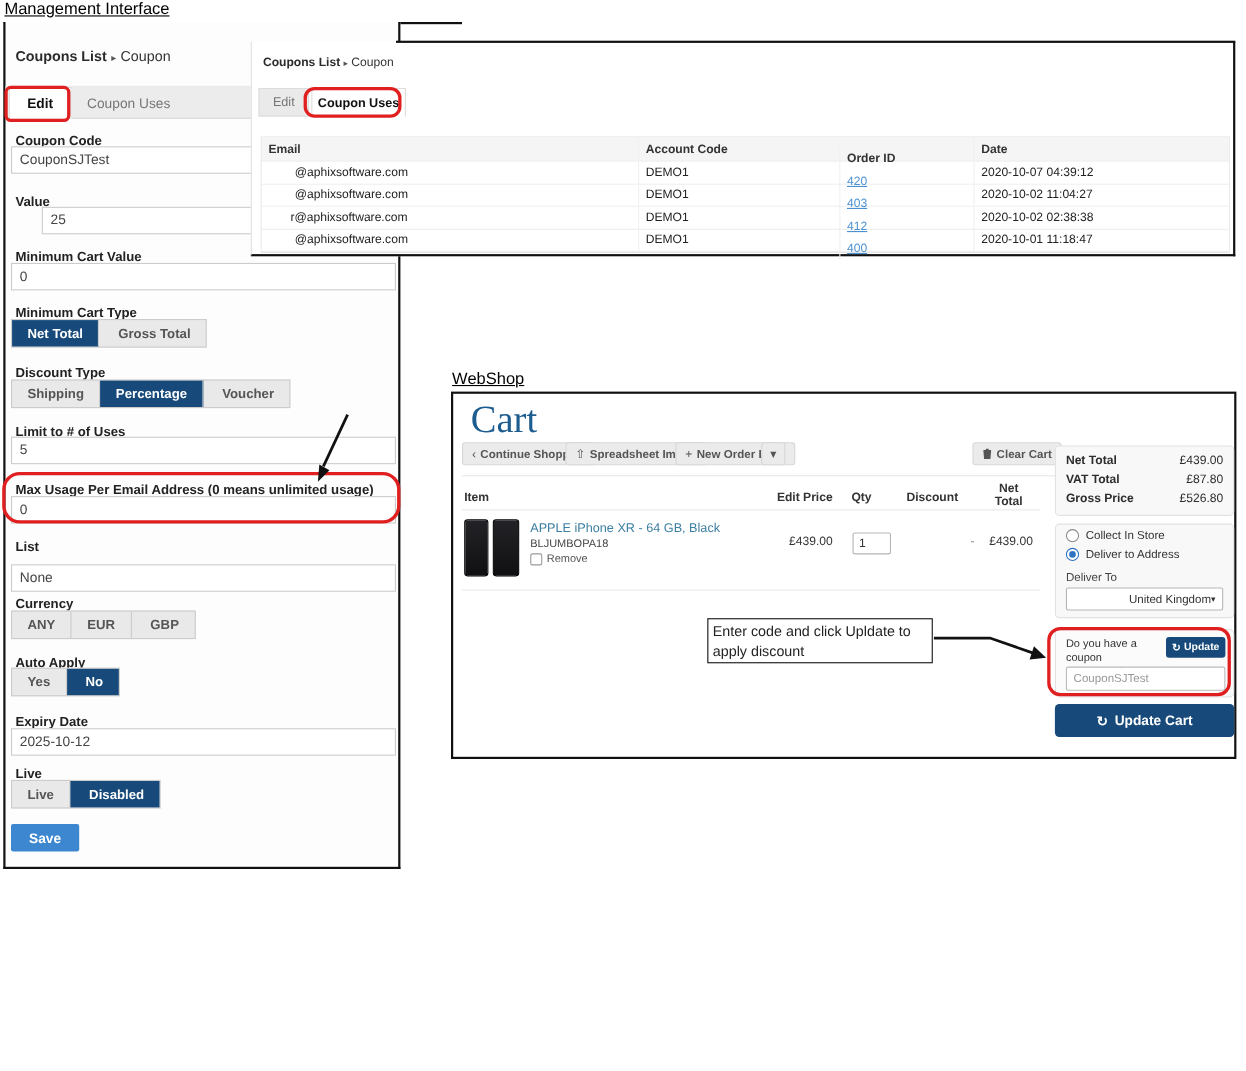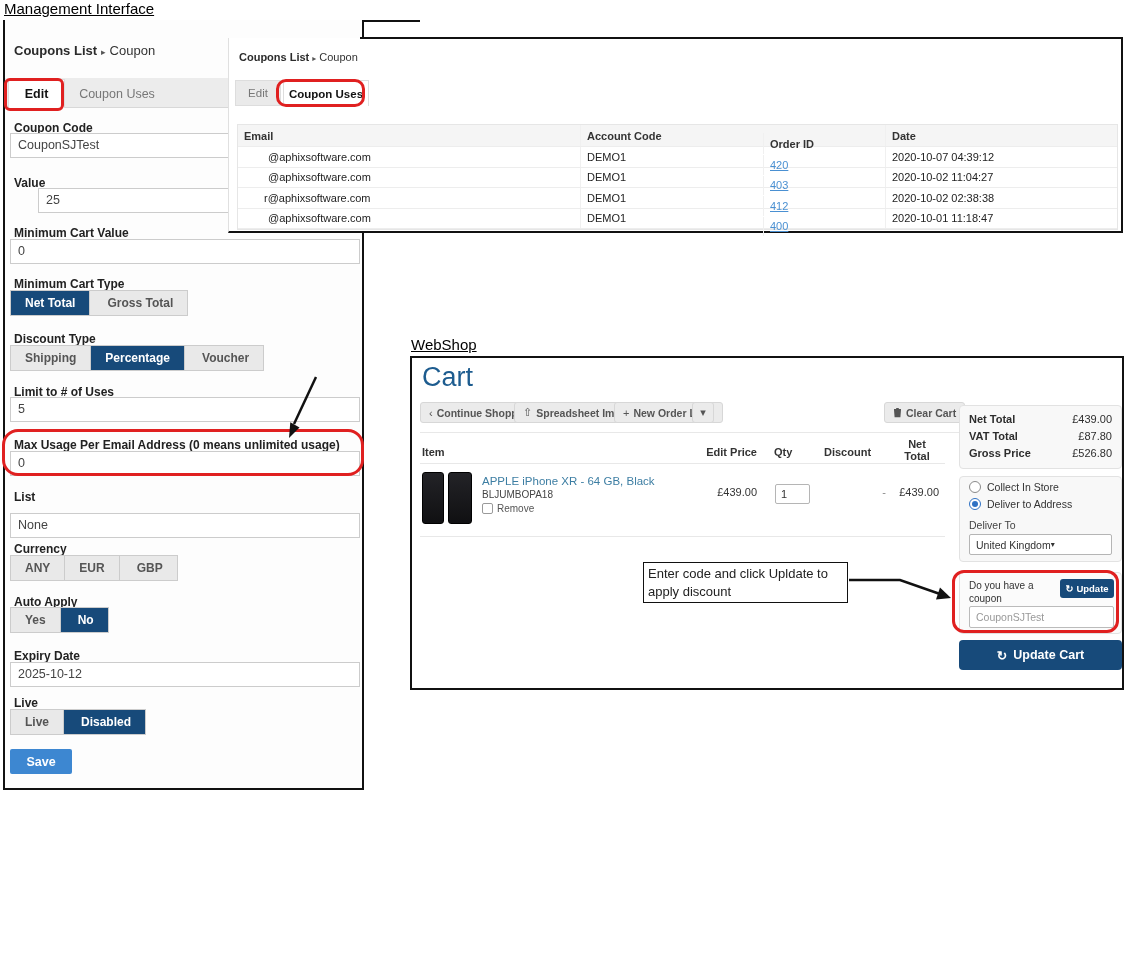--- a/index.html
+++ b/index.html
@@ -47,21 +47,21 @@
   .urow:not(.head) .uc.c-email { padding-left:30px; }
   .uc.c-acct { width:183px; }
   .uc.c-order { width:122px;margin-top:16px; }
   .uc.c-date { flex:1; }
   .order-link { color:#4a90d2; text-decoration:underline; }
 
   
   #panel-shop { position:absolute; left:410px; top:356px; width:714px; height:334px; background:#fff;
     border:2px solid #111; z-index:1; }
   .shop-rel { position:absolute; }
-  #cart-heading { left:10px; top:4px; font-size:27px; color:#1d5c8f; }
+  #cart-heading { left:16px; top:4px; font-size:35px; color:#1d5c8f;font-family:Liberation Serif, serif; }
   .tbtn { position:absolute; height:21px; background:#ebebeb; border:1px solid #d7d7d7; border-radius:3px;
     display:flex; align-items:center; padding:0 8px; font-size:10.5px; font-weight:bold; color:#555; gap:4px; }
   .tbtn .g { font-size:11px; font-weight:normal; }
   .shead { position:absolute; font-size:11px; font-weight:bold; color:#333; }
   #shop-divider1 { position:absolute; left:8px; top:74px; width:698px; height:1px; background:#e8e8e8; }
   #shop-divider2 { position:absolute; left:8px; top:105px; width:525px; height:1px; background:#e8e8e8; }
   #shop-divider3 { position:absolute; left:8px; top:178px; width:525px; height:1px; background:#e8e8e8; }
   .phone { position:absolute; top:114px; height:52px; background:linear-gradient(180deg,#232327,#101012);
     border-radius:3px; border:1px solid #000; }
   .prod-link { position:absolute; left:70px; top:117px; font-size:11.5px; color:#3d7ea3; }
@@ -74,21 +74,21 @@
     border:1px solid #b5b5b5; border-radius:2px; font-size:11px; color:#333; line-height:18px; padding-left:5px; }
   .side-box { position:absolute; left:547px; width:163px; background:#f8f8f8; border:1px solid #e2e2e2; border-radius:4px; }
   .tot-row { display:flex; justify-content:space-between; padding:2.5px 9px; font-size:11px; color:#2d2d2d; }
   .tot-row .tl { font-weight:bold; }
   .radio-row { display:flex; align-items:center; gap:6px; font-size:10.5px; color:#333; padding:4px 9px 1px; }
   .radio { width:12px; height:12px; border-radius:50%; border:1px solid #8a8a8a; background:#fff; position:relative; }
   .radio.on { border:1px solid #2f72c4; }
   .radio.on:after { content:""; position:absolute; left:2px; top:2px; width:6px; height:6px; border-radius:50%; background:#2f72c4; }
   .dlv-label { padding:8px 9px 3px; font-size:10.5px; color:#444; }
   .select { margin:0 9px; height:21px; background:#fff; border:1px solid #b5b5b5; border-radius:2px;
-    font-size:10.5px; color:#333; display:flex; align-items:center; justify-content:flex-start; padding:0 6px; }
+    font-size:10.5px; color:#333; display:flex; align-items:center; justify-content:flex-end; padding:0 6px; }
   .coupon-q { position:absolute; left:9px; top:6px; font-size:10px; color:#333; line-height:1.3; width:95px; }
   .mini-update { position:absolute; right:7px; top:6px; width:54px; height:19px; background:#174a7a; color:#fff;
     border-radius:3px; font-size:9.5px; font-weight:bold; display:flex; align-items:center; justify-content:center; gap:3px; }
   .coupon-input { position:absolute; left:9px; top:33px; width:145px; height:22px; background:#fff;
     border:1px solid #bbb; border-radius:2px; font-size:10.5px; color:#999; line-height:20px; padding-left:6px; }
   #update-cart { position:absolute; left:547px; top:282px; width:163px; height:30px; background:#174a7a; color:#fff;
     border-radius:4px; font-size:12.5px; font-weight:bold; display:flex; align-items:center; justify-content:center; gap:6px; }
 
   
   .red-box { position:absolute; border:3px solid #e02020; z-index:5; pointer-events:none; }

